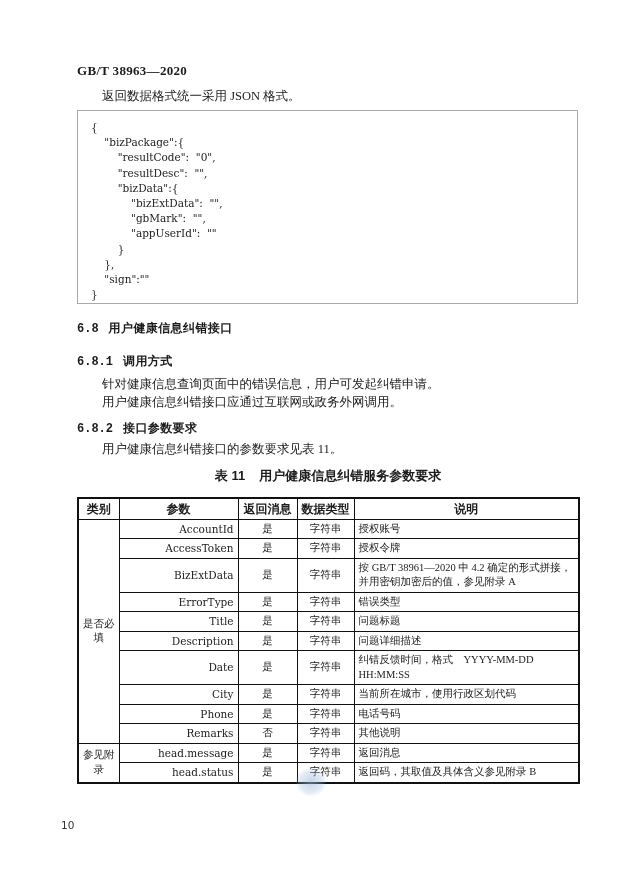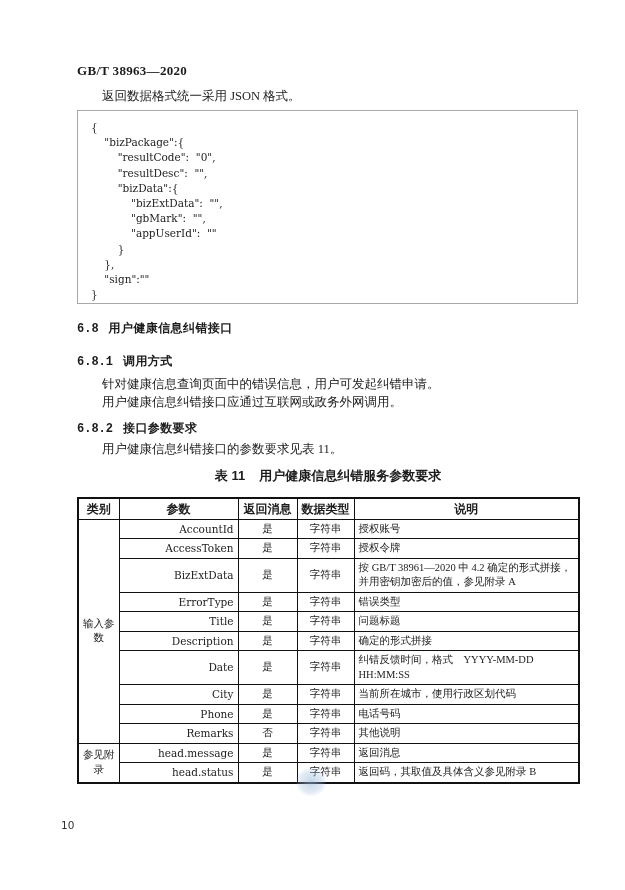--- a/index.html
+++ b/index.html
@@ -190,21 +190,21 @@
           <tr>
             <th>类别</th>
             <th>参数</th>
             <th>返回消息</th>
             <th>数据类型</th>
             <th>说明</th>
           </tr>
         </thead>
       <tbody>
           <tr>
-            <td class="cat" rowspan="10">输入参数</td>
+            <td class="cat" rowspan="10">是否必填</td>
             <td class="td-param">AccountId</td>
             <td class="td-center">是</td>
             <td class="td-center">字符串</td>
             <td class="td-desc">授权账号</td>
           </tr>
           <tr>
             <td class="td-param">AccessToken</td>
             <td class="td-center">是</td>
             <td class="td-center">字符串</td>
             <td class="td-desc">授权令牌</td>
@@ -224,21 +224,21 @@
           <tr>
             <td class="td-param">Title</td>
             <td class="td-center">是</td>
             <td class="td-center">字符串</td>
             <td class="td-desc">问题标题</td>
           </tr>
           <tr>
             <td class="td-param">Description</td>
             <td class="td-center">是</td>
             <td class="td-center">字符串</td>
-            <td class="td-desc">确定的形式拼接</td>
+            <td class="td-desc">问题详细描述</td>
           </tr>
           <tr>
             <td class="td-param">Date</td>
             <td class="td-center">是</td>
             <td class="td-center">字符串</td>
             <td class="td-desc">纠错反馈时间，格式　YYYY-MM-DD HH:MM:SS</td>
           </tr>
           <tr>
             <td class="td-param">City</td>
             <td class="td-center">是</td>

